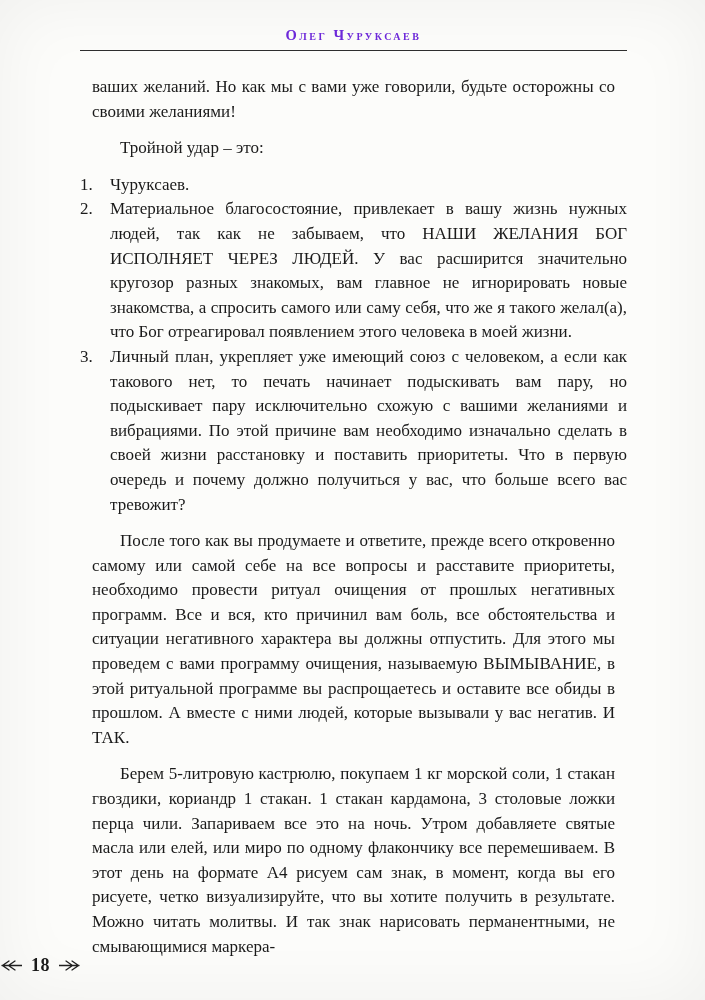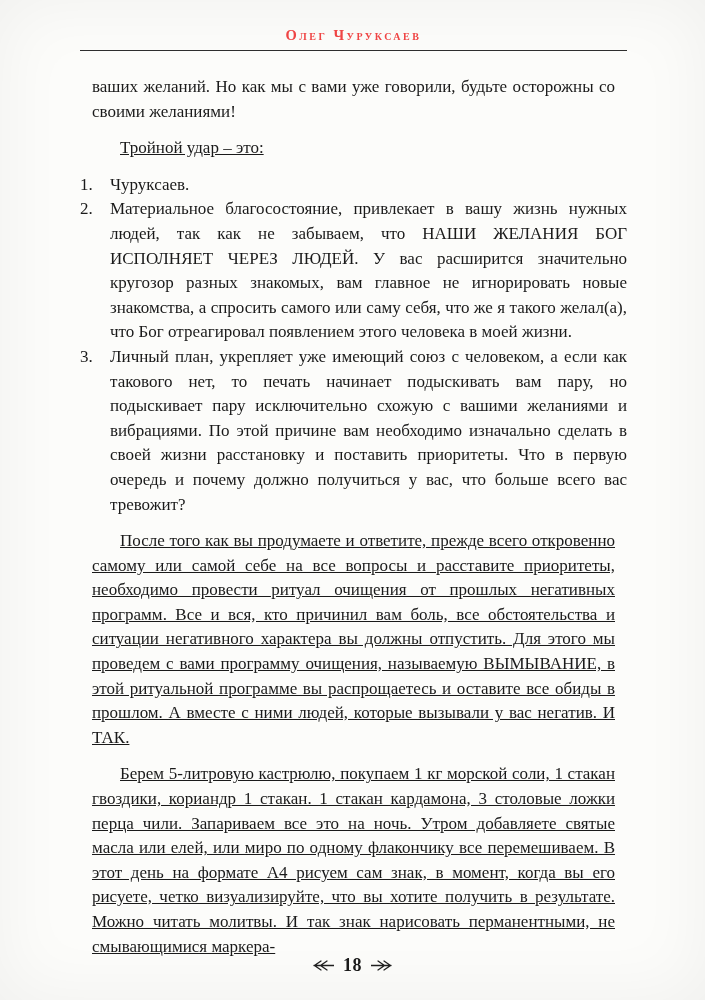--- a/index.html
+++ b/index.html
@@ -18,50 +18,49 @@
     box-shadow: inset 0 0 70px rgba(0,0,0,0.05);
     overflow: hidden;
   }
   .running-header { text-align: center; }
   .author {
     display: inline-block;
     font-variant: small-caps;
     letter-spacing: 2.5px;
     font-size: 14.5px;
     font-weight: bold;
-    color: #ef4444;
+    color: #6d28d9;
   }
   .header-rule {
     height: 0;
     border-bottom: 1.2px solid #2e2e2e;
     margin-top: 6px;
   }
   .body-text {
     margin-top: 24px;
     font-size: 17px;
     line-height: 24.6px;
     text-align: justify;
     hyphens: auto;
     -webkit-hyphens: auto;
   }
   .body-text p { margin: 12px; }
-  p.indent { text-indent: 28px; text-decoration: underline; }
+  p.indent { text-indent: 28px; }
   .numbered-list { }
   .list-item {
     position: relative;
     padding-left: 30px;
     text-align: justify;
   }
   .list-item .num { position: absolute; left: 0; top: 0; }
   .footer {
     position: absolute;
     left: 0; right: 0; bottom: 24px;
     display: flex;
     align-items: center;
-    justify-content: center;
     gap: 9px;
   }
   .page-number {
     font-weight: bold;
     font-size: 18px;
     color: #1a1a1a;
     letter-spacing: 0.5px;
   }
   .ornament { display: inline-flex; align-items: center; }
   .ornament svg { display: block; }

